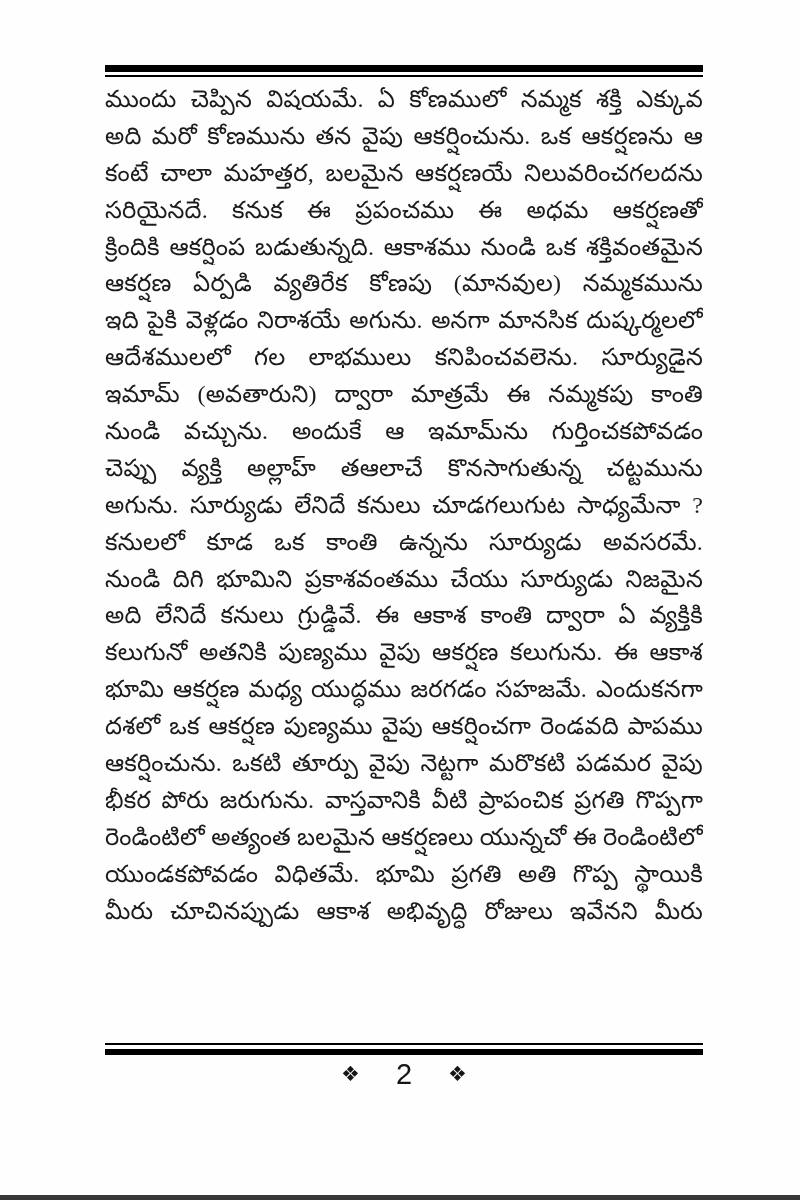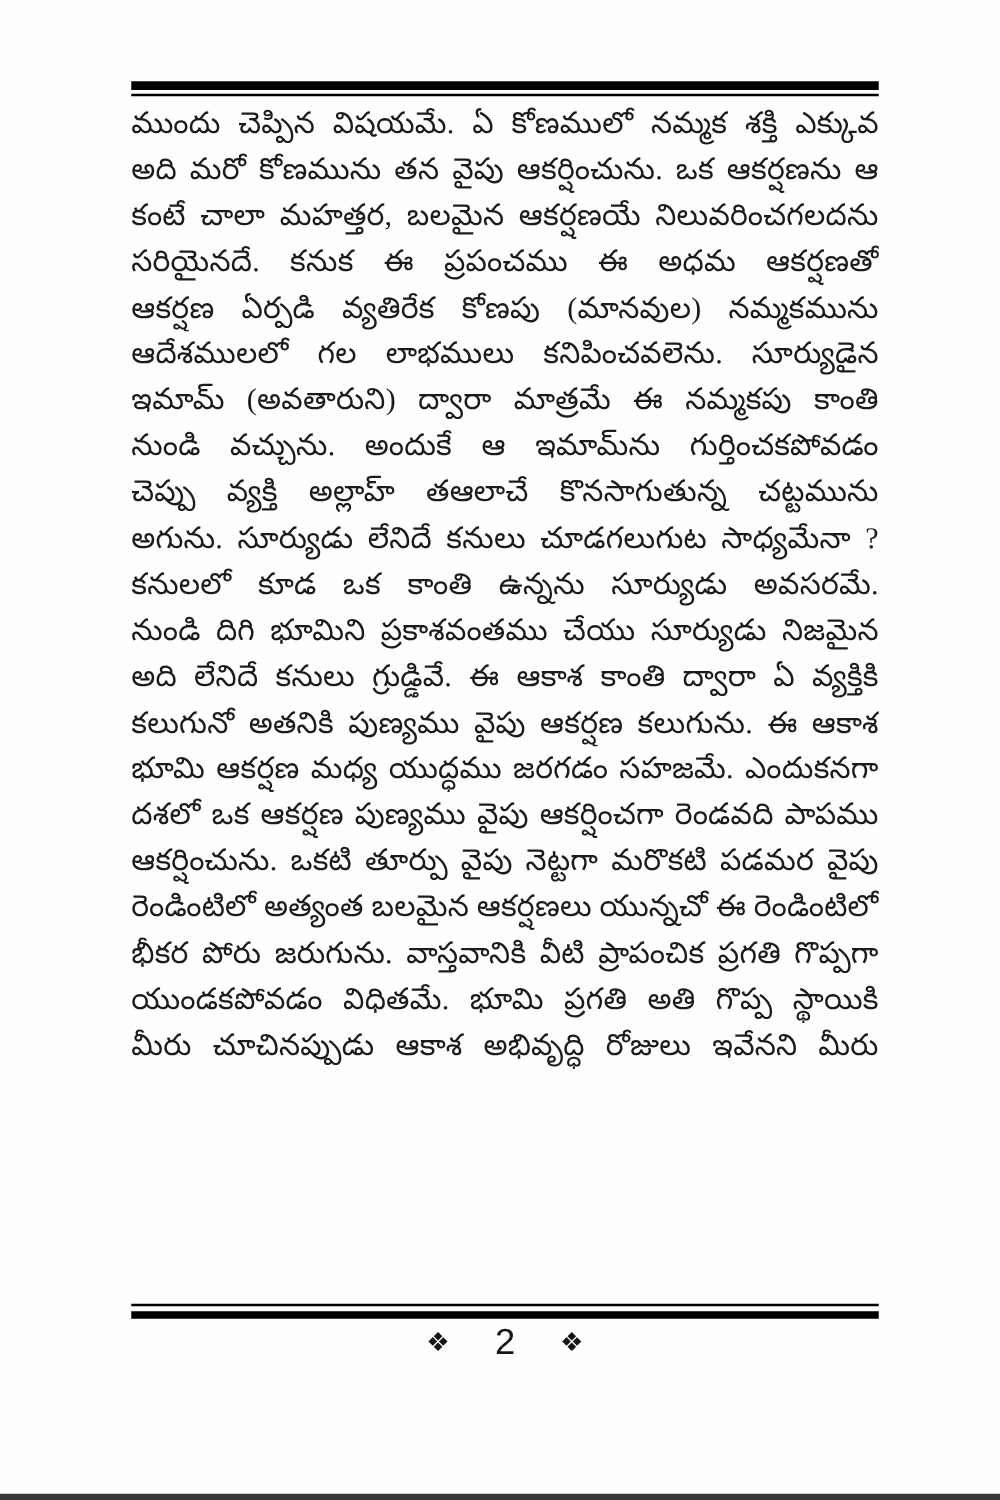--- a/index.html
+++ b/index.html
@@ -93,35 +93,37 @@
   <div class="rule-top">
     <div class="thick"></div>
     <div class="thin"></div>
   </div>
 
   <div class="text-block">
     <div class="tl">ముందు చెప్పిన విషయమే. ఏ కోణములో నమ్మక శక్తి ఎక్కువ యుండునో</div>
     <div class="tl">అది మరో కోణమును తన వైపు ఆకర్షించును. ఒక ఆకర్షణను ఆ ఆకర్షణ</div>
     <div class="tl">కంటే చాలా మహత్తర, బలమైన ఆకర్షణయే నిలువరించగలదను తత్వము</div>
     <div class="tl">సరియైనదే. కనుక ఈ ప్రపంచము ఈ అధమ ఆకర్షణతో ప్రభావితమై</div>
+    <div class="tl">క్రిందికి ఆకర్షింప బడుతున్నది. ఆకాశము నుండి ఒక శక్తివంతమైన</div>
     <div class="tl">ఆకర్షణ ఏర్పడి వ్యతిరేక కోణపు (మానవుల) నమ్మకమును పెంచనిదే</div>
+    <div class="tl">ఇది పైకి వెళ్లడం నిరాశయే అగును. అనగా మానసిక దుష్కర్మలలో</div>
     <div class="tl">ఆదేశములలో గల లాభములు కనిపించవలెను. సూర్యుడైన వర్తమాన</div>
     <div class="tl">ఇమామ్ (అవతారుని) ద్వారా మాత్రమే ఈ నమ్మకపు కాంతి ఆకాశము</div>
     <div class="tl">నుండి వచ్చును. అందుకే ఆ ఇమామ్‌ను గుర్తించకపోవడం మూర్ఖత్వపు</div>
     <div class="tl">చెప్పు వ్యక్తి అల్లాహ్ తఆలాచే కొనసాగుతున్న చట్టమును ఉల్లఘించడమే</div>
     <div class="tl">అగును. సూర్యుడు లేనిదే కనులు చూడగలుగుట సాధ్యమేనా ? వాస్తవానికి</div>
     <div class="tl">కనులలో కూడ ఒక కాంతి ఉన్నను సూర్యుడు అవసరమే. ఆకాశము</div>
     <div class="tl">నుండి దిగి భూమిని ప్రకాశవంతము చేయు సూర్యుడు నిజమైన కాంతి.</div>
     <div class="tl">అది లేనిదే కనులు గ్రుడ్డివే. ఈ ఆకాశ కాంతి ద్వారా ఏ వ్యక్తికి నమ్మకము</div>
     <div class="tl">కలుగునో అతనికి పుణ్యము వైపు ఆకర్షణ కలుగును. ఈ ఆకాశ ఆకర్షణ</div>
     <div class="tl">భూమి ఆకర్షణ మధ్య యుద్ధము జరగడం సహజమే. ఎందుకనగా ఈ</div>
     <div class="tl">దశలో ఒక ఆకర్షణ పుణ్యము వైపు ఆకర్షించగా రెండవది పాపము వైపు</div>
     <div class="tl">ఆకర్షించును. ఒకటి తూర్పు వైపు నెట్టగా మరొకటి పడమర వైపు నెట్టును.</div>
+    <div class="tl">భీకర పోరు జరుగును. వాస్తవానికి వీటి ప్రాపంచిక ప్రగతి గొప్పగా</div>
     <div class="tl">రెండింటిలో అత్యంత బలమైన ఆకర్షణలు యున్నచో ఈ రెండింటిలో</div>
-    <div class="tl">భీకర పోరు జరుగును. వాస్తవానికి వీటి ప్రాపంచిక ప్రగతి గొప్పగా</div>
     <div class="tl">యుండకపోవడం విధితమే. భూమి ప్రగతి అతి గొప్ప స్థాయికి చేరినట్లు</div>
     <div class="tl">మీరు చూచినప్పుడు ఆకాశ అభివృద్ధి రోజులు ఇవేనని మీరు అర్థము</div>
   </div>
 
   <div class="rule-bottom">
     <div class="thin"></div>
     <div class="thick"></div>
   </div>
 
   <div class="footer">

